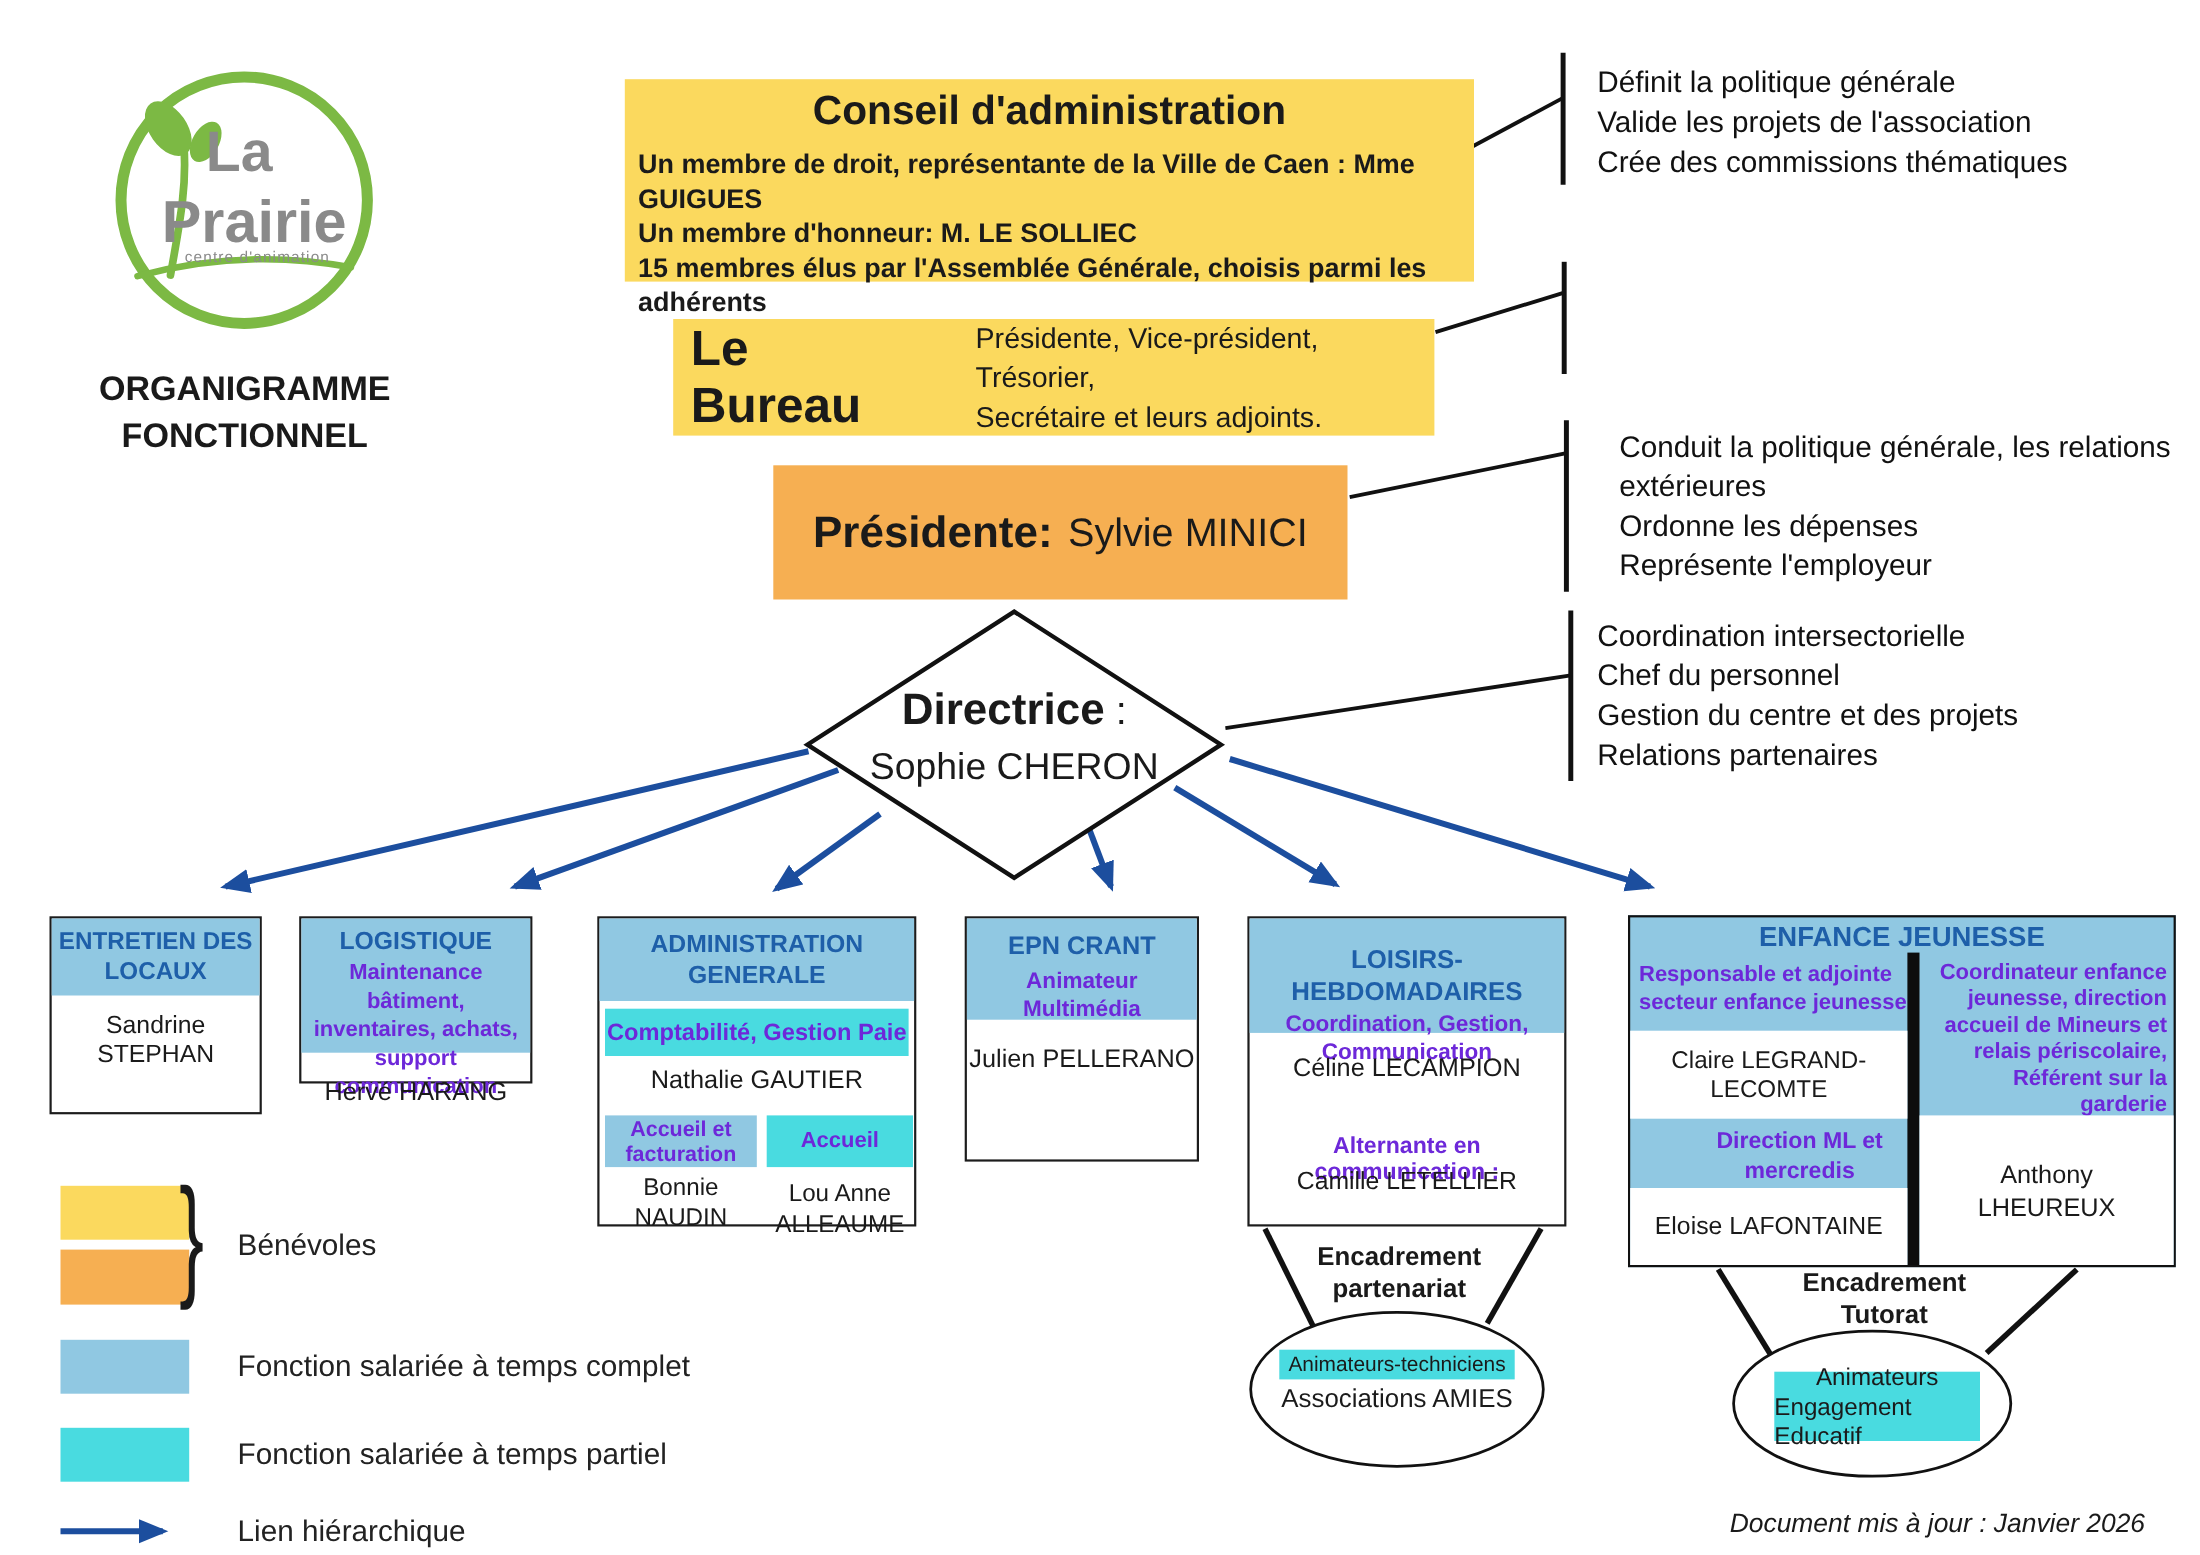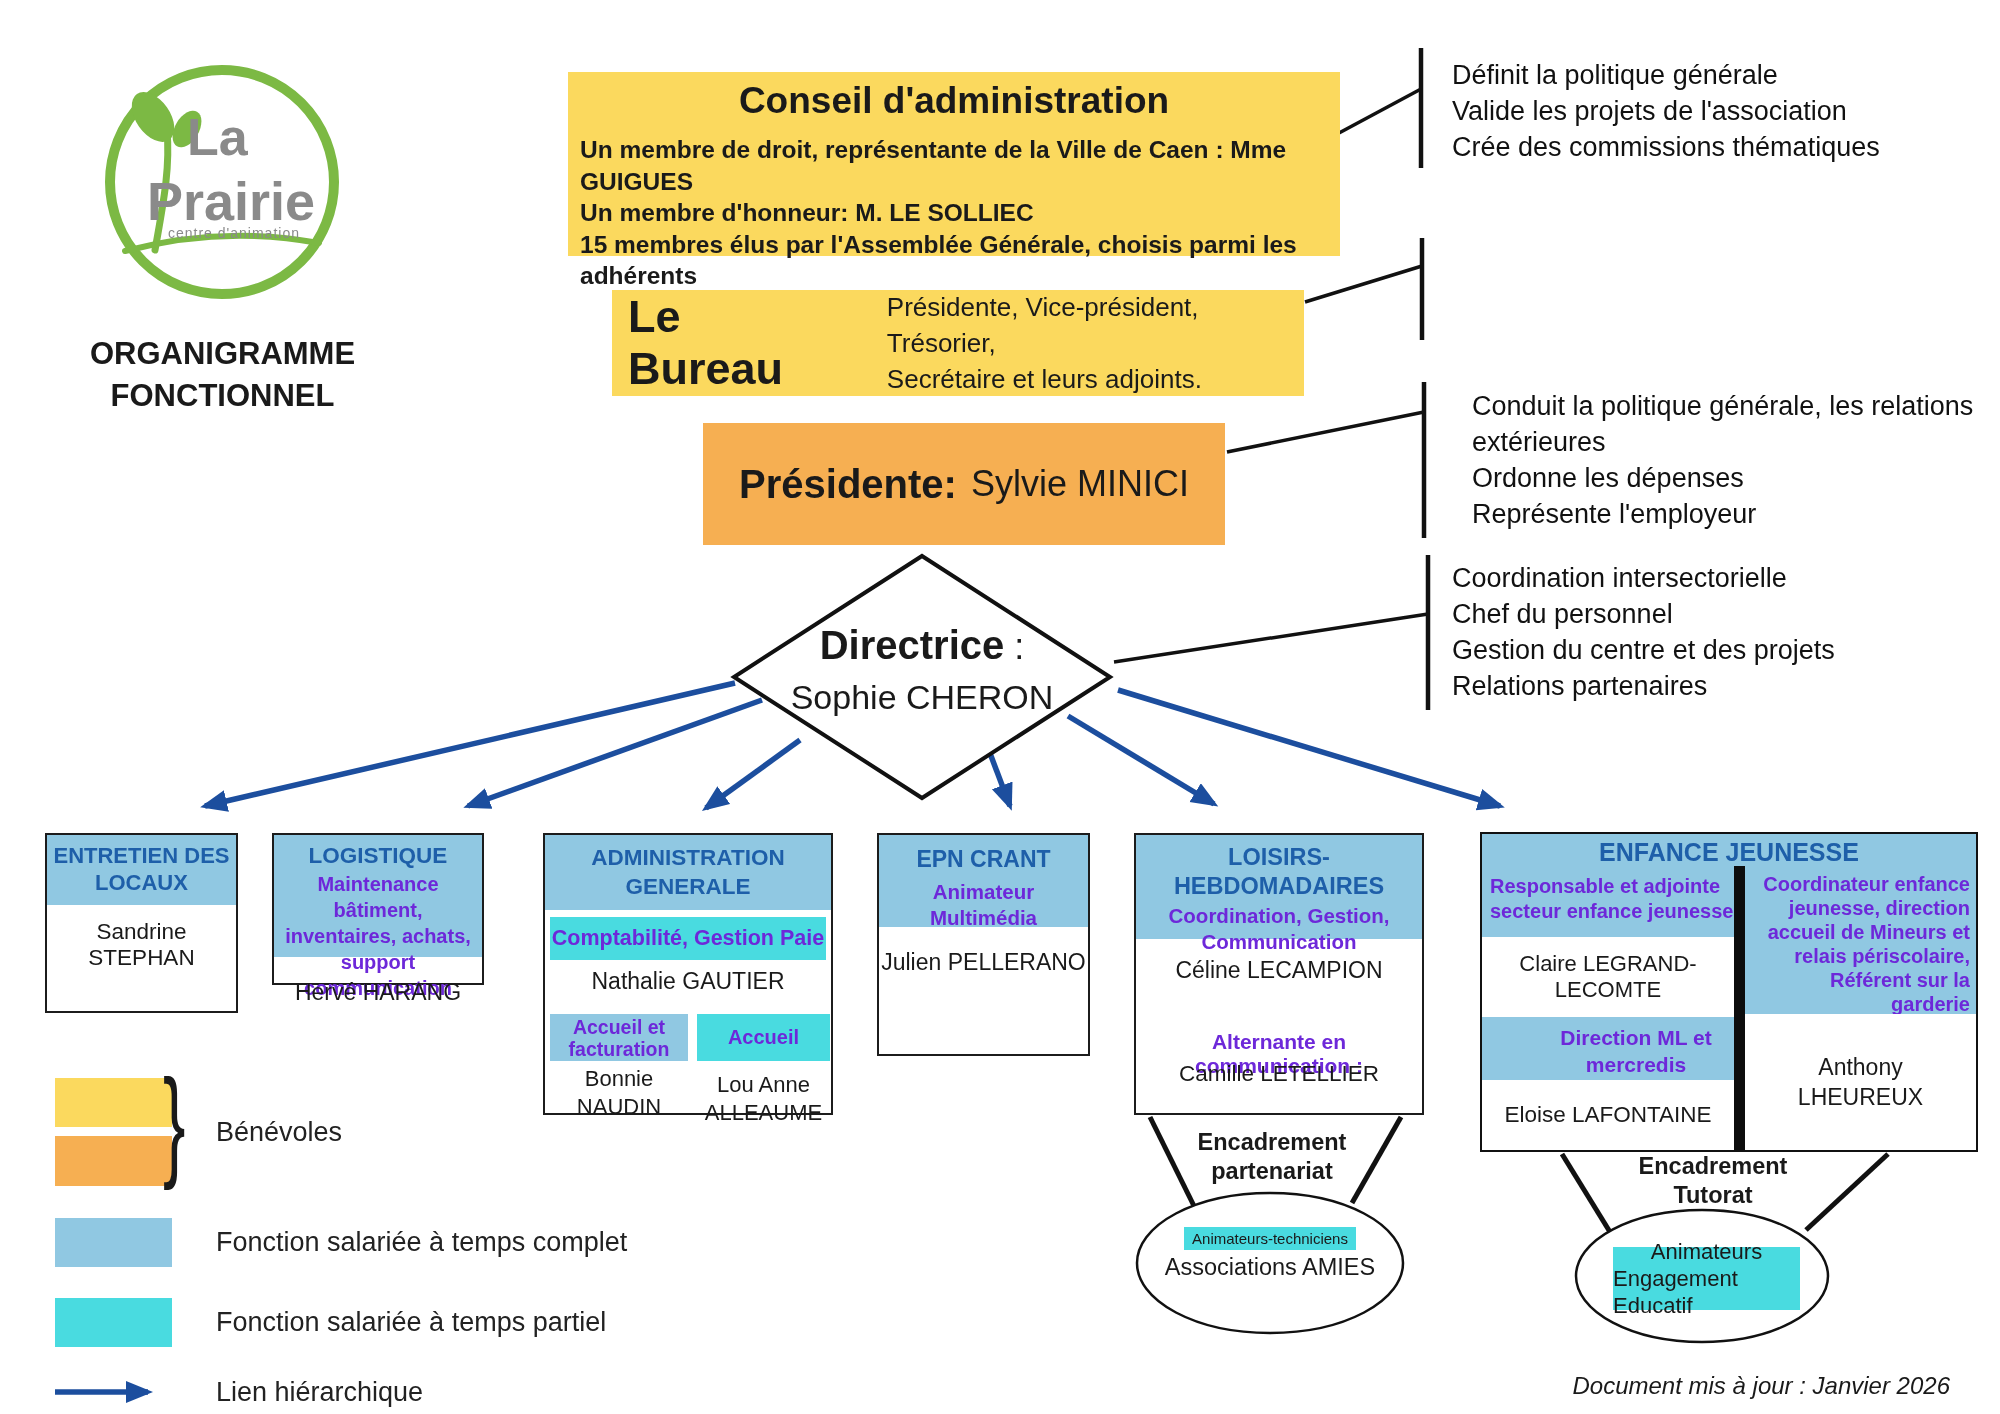--- a/index.html
+++ b/index.html
@@ -180,21 +180,21 @@
 
   <div class="box dept" style="left:877px;top:833px;width:213px;height:223px;">
     <div class="dept-hdr" style="height:92px;padding-top:10px;">
       <div class="dept-title" style="font-size:23px;line-height:28px;">EPN CRANT</div>
       <div class="sub-bold" style="font-size:20.5px;line-height:26px;margin-top:6px;">Animateur Multimédia</div>
     </div>
     <div class="name" style="font-size:23px;margin-top:22px;">Julien PELLERANO</div>
   </div>
 
   <div class="box dept" style="left:1134px;top:833px;width:290px;height:282px;">
-    <div class="dept-hdr" style="height:104px;padding-top:8px;">
+    <div class="dept-hdr" style="height:104px;padding-top:23px;">
       <div class="dept-title" style="font-size:23.5px;line-height:29px;">LOISIRS-HEBDOMADAIRES</div>
       <div class="sub-bold" style="font-size:20.5px;line-height:26px;margin-top:2px;">Coordination, Gestion,</div>
       <div class="sub-bold" style="font-size:20.5px;line-height:26px;">Communication</div>
     </div>
     <div class="name" style="font-size:23px;margin-top:18px;">Céline LECAMPION</div>
     <div class="sub-bold abs center" style="left:0;top:195px;width:100%;font-size:21px;">Alternante en communication :</div>
     <div class="name abs" style="left:0;top:226px;width:100%;font-size:22.5px;">Camille LETELLIER</div>
   </div>
 
   <div class="box" style="left:1480px;top:832px;width:498px;height:320px;border:2px solid #111;background:var(--blue-header);">
@@ -226,21 +226,21 @@
       <div class="name" style="font-size:23px;line-height:30px;">Anthony</div>
       <div class="name" style="font-size:23px;line-height:30px;">LHEUREUX</div>
     </div>
   </div>
 
   <div class="txt center" style="left:1172px;top:1128px;width:200px;font-weight:700;font-size:23.5px;line-height:29px;">
     <div>Encadrement</div>
     <div>partenariat</div>
   </div>
   <div class="txt center" style="left:1140px;top:1230px;width:260px;">
-    <div><span style="background:var(--cyan);padding:3px 8px;font-size:15px;">Animateurs-techniciens</span></div>
+    <div><span style="background:var(--cyan);padding:3px 8px;font-size:19px;">Animateurs-techniciens</span></div>
     <div style="font-size:23.5px;margin-top:6px;">Associations AMIES</div>
   </div>
 
   <div class="txt center" style="left:1613px;top:1152px;width:200px;font-weight:700;font-size:23.5px;line-height:29px;">
     <div>Encadrement</div>
     <div>Tutorat</div>
   </div>
   <div class="txt" style="left:1613px;top:1247px;width:187px;height:63px;background:var(--cyan);display:flex;flex-direction:column;align-items:center;justify-content:center;">
     <div style="font-size:22px;line-height:27px;">Animateurs</div>
     <div style="font-size:22px;line-height:27px;">Engagement Educatif</div>

